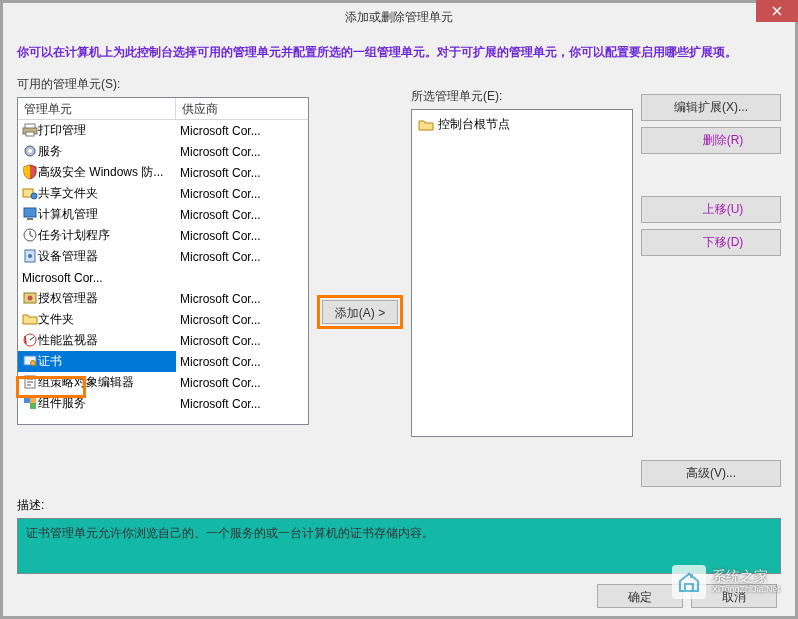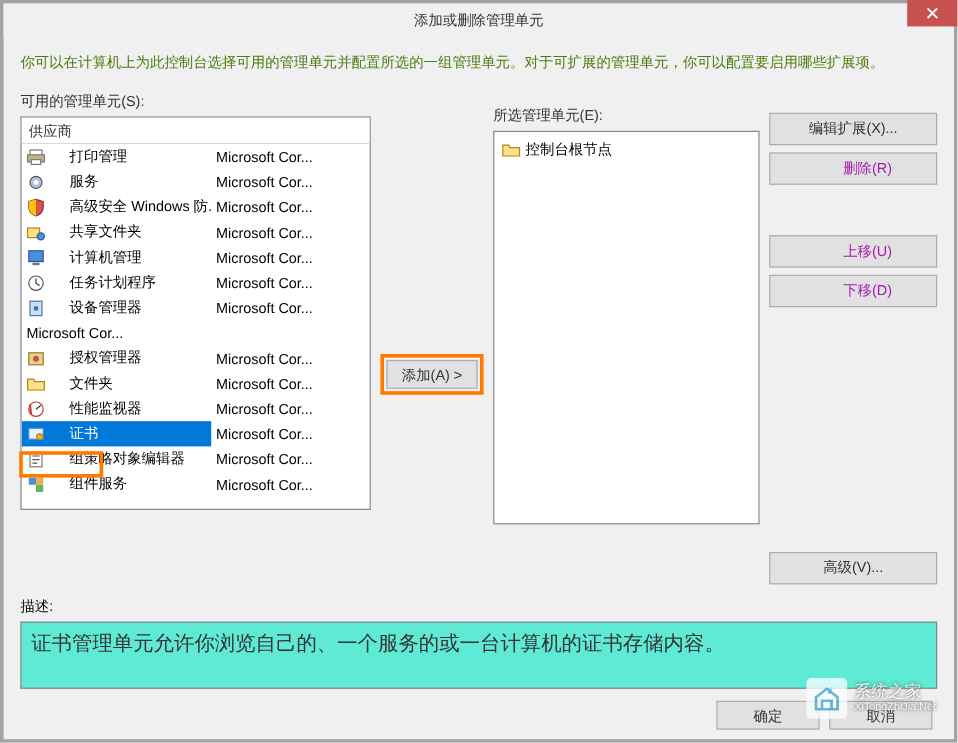--- a/index.html
+++ b/index.html
@@ -10,56 +10,56 @@
   width: 798px;
   height: 619px;
   overflow: hidden;
   position: relative;
 }
 .window { width: 798px; height: 619px; border: 3px solid #a3a3a3; background: #f0f0f0; display: flex; flex-direction: column; }
 .titlebar { height: 28px; background: #f0f0f0; display: flex; align-items: center; position: relative; }
 .titlebar-title { flex: 1; text-align: center; color: #333; font-size: 12px; }
 .close-btn { width: 42px; height: 22px; background: #c75050; color: #fff; display: flex; align-items: center; justify-content: center; position: absolute; right: -3px; top: -3px; font-size: 13px; cursor: pointer; }
 .content { flex: 1; padding: 12px 14px 8px 14px; display: flex; flex-direction: column; }
-.instruction { color: #4d7c0f; font-size: 12px; line-height: 1.6; margin-bottom: 14px; }
+.instruction { color: #6d28d9; font-size: 12px; line-height: 1.6; margin-bottom: 14px; font-weight: bold; }
 .main-area { display: flex; gap: 8px; flex: 1; }
 .left-pane { width: 292px; display: flex; flex-direction: column; }
 .middle-pane { width: 86px; display: flex; flex-direction: column; align-items: center; justify-content: center; padding-top: 60px; }
 .right-pane { flex: 1; display: flex; flex-direction: column; margin-top: 12px; }
 .far-right { width: 140px; display: flex; flex-direction: column; gap: 6px; padding-top: 18px; }
 .pane-label { font-size: 12px; color: #333; margin-bottom: 4px; }
 .listbox { border: 1px solid #828790; background: #fff; flex: 1; overflow: hidden; position: relative; }
 .listbox.available { height: 328px; flex: none; }
 .listbox.selected { height: 328px; flex: none; }
 .list-header { display: flex; background: #fff; border-bottom: 1px solid #d8d8d8; height: 22px; }
 .list-header-cell { padding: 3px 6px; border-right: 1px solid #d8d8d8; font-size: 12px; color: #333; background: #fff; }
 .list-header-cell.col1 { width: 158px; }
 .list-header-cell.col2 { flex: 1; border-right: none; }
 .list-body { overflow-y: scroll; height: calc(100% - 22px); }
 .list-body::-webkit-scrollbar { width: 17px; }
 .list-body::-webkit-scrollbar-track { background: #f0f0f0; }
 .list-body::-webkit-scrollbar-thumb { background: #c2c3c9; border: 1px solid #a8a9ae; }
 .list-row { display: flex; height: 21px; align-items: center; cursor: default; }
 .list-row.selected-row .cell-name { background: #0078d7; color: #fff; }
-.cell-name { width: 158px; padding: 2px 4px; display: flex; align-items: center; gap: 20px; overflow: hidden; white-space: nowrap; }
+.cell-name { width: 158px; padding: 2px 4px; display: flex; gap: 0; overflow: hidden; white-space: nowrap; }
 .cell-vendor { flex: 1; padding: 2px 4px; overflow: hidden; white-space: nowrap; text-overflow: ellipsis; }
 .icon { width: 16px; height: 16px; flex-shrink: 0; display: inline-flex; align-items: center; justify-content: center; }
 .highlight-box { position: absolute; border: 3px solid #ff7a00; pointer-events: none; }
 .highlight-cert { left: 16px; top: 376px; width: 70px; height: 22px; z-index: 10; }
 .highlight-add { border: 3px solid #ff7a00; padding: 2px; }
 .btn { background: #e1e1e1; border: 1px solid #acacac; padding: 4px 8px; font-size: 12px; color: #333; cursor: pointer; text-align: center; min-height: 24px; }
 .btn:disabled, .btn.disabled { color: #a21caf; cursor: default; padding-left: 32px; }
 .add-btn { width: 76px; height: 24px; }
 .selected-list { padding: 4px; }
 .selected-item { display: flex; align-items: center; gap: 4px; padding: 2px; }
 .spacer { height: 30px; }
 .spacer-lg { flex: 1; }
 .desc-section { margin-top: 10px; }
 .desc-label { font-size: 12px; margin-bottom: 4px; }
-.desc-box { border: 1px solid #828790; background: #5eead4; height: 56px; padding: 6px 8px; font-size: 17px; color: #333; }
+.desc-box { border: 1px solid #828790; background: #14b8a6; height: 56px; padding: 6px 8px; font-size: 12px; color: #333; }
 .bottom-buttons { display: flex; justify-content: flex-end; gap: 8px; margin-top: 10px; padding-right: 4px; }
 .bottom-buttons .btn { width: 86px; height: 24px; }
 .watermark { position: absolute; right: 18px; bottom: 20px; opacity: 0.75; pointer-events: none; display: flex; align-items: center; gap: 6px; }
 .watermark-logo { width: 34px; height: 34px; background: #fff; border-radius: 4px; display: flex; align-items: center; justify-content: center; }
 .watermark-text { color: #fff; text-shadow: 0 0 3px #666, 0 0 3px #666; font-size: 14px; line-height: 1.1; }
 .watermark-sub { font-size: 9px; }
 svg { display: block; }
 </style>
 </head>
 <body>
@@ -80,20 +80,21 @@
   <div class="content">
 
     <div class="instruction">你可以在计算机上为此控制台选择可用的管理单元并配置所选的一组管理单元。对于可扩展的管理单元，你可以配置要启用哪些扩展项。</div>
 
     <div class="main-area">
 
       <div class="left-pane">
         <div class="pane-label">可用的管理单元(S):</div>
         <div class="listbox available" style="position:relative">
           <div class="list-header">
+            <div class="list-header-cell col1">管理单元</div>
             <div class="list-header-cell col2">供应商</div>
           </div>
           <div class="list-body" id="available-list">
               <div class="list-row">
                 <div class="cell-name">
                   <span class="icon">
                     <svg width="16" height="16" viewBox="0 0 16 16">
                       <rect x="3" y="2" width="10" height="5" fill="#fff" stroke="#777"></rect>
                       <rect x="1" y="6" width="14" height="6" fill="#c2b280" stroke="#777"></rect>
                       <rect x="4" y="10" width="8" height="4" fill="#fff" stroke="#777"></rect>

